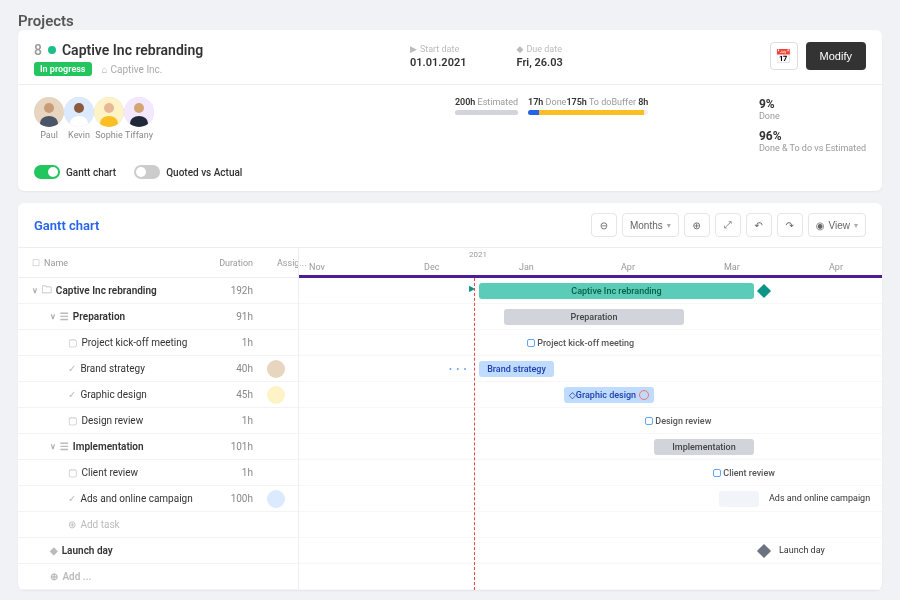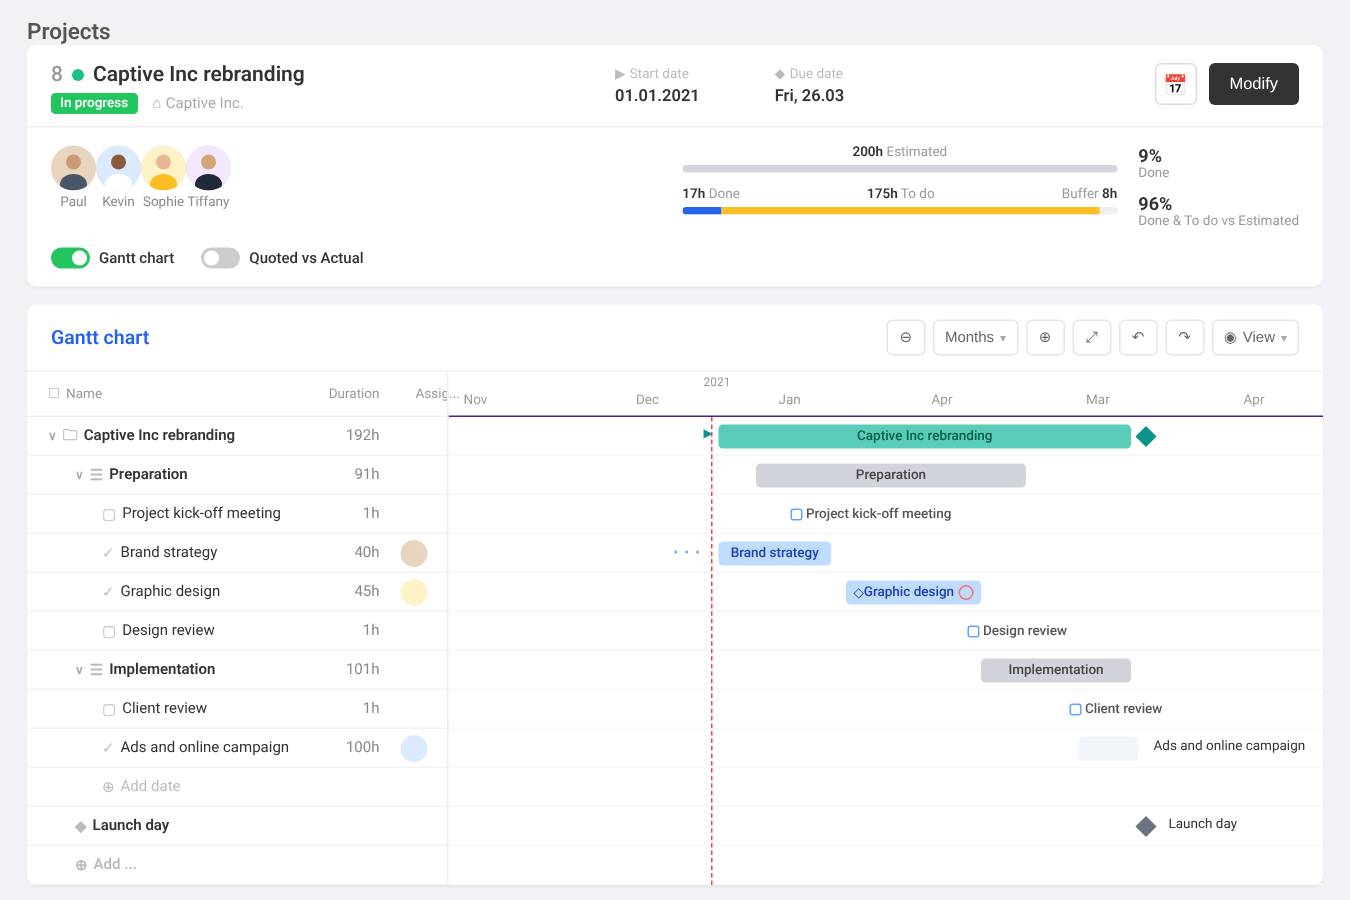--- a/index.html
+++ b/index.html
@@ -25,21 +25,21 @@
 .btn-icon { width: 28px; height: 28px; border: 1px solid #ddd; border-radius: 4px; background: #fff; display: flex; align-items: center; justify-content: center; cursor: pointer; color: #666; }
 .btn-dark { background: #333; color: #fff; border: none; padding: 6px 14px; border-radius: 4px; font-size: 11px; font-weight: 500; cursor: pointer; }
 
 .peoplebar { padding: 12px 16px; display: flex; justify-content: space-between; align-items: flex-start; }
 .people { display: flex; }
 .person { display: flex; flex-direction: column; align-items: center; gap: 3px; }
 .avatar { width: 30px; height: 30px; border-radius: 50%; background: #ddd; overflow: hidden; display: flex; align-items: center; justify-content: center; }
 .avatar svg { width: 100%; height: 100%; }
 .person-name { font-size: 9px; color: #888; }
 .stats { display: flex; gap: 14px; align-items: flex-start; }
-.stat-bars { display: flex; flex-direction: column; gap: 10px; width: 290px; }
+.stat-bars { display: flex; flex-direction: row; gap: 10px; width: 290px; }
 .bar-wrap { display: flex; flex-direction: column; gap: 3px; }
 .bar-labels { display: flex; justify-content: space-between; font-size: 9px; color: #999; }
 .bar-labels .strong { color: #333; font-weight: 600; }
 .bar-bg { height: 5px; background: #eee; border-radius: 3px; position: relative; overflow: hidden; }
 .bar-seg { position: absolute; height: 100%; top: 0; }
 .stat-pct { display: flex; flex-direction: column; gap: 8px; font-size: 9px; color: #999; }
 .stat-pct .strong { font-weight: 700; font-size: 12px; color: #333; display: block; }
 
 .toggles { display: flex; gap: 18px; padding: 0 16px 12px; align-items: center; }
 .toggle { display: flex; align-items: center; gap: 6px; font-size: 10px; font-weight: 500; }
@@ -70,21 +70,21 @@
 .gl-row .dur { width: 50px; text-align: right; color: #888; }
 .gl-row .ass { width: 45px; display: flex; justify-content: center; }
 .mini-av { width: 18px; height: 18px; border-radius: 50%; background: #eee; }
 .indent-0 { padding-left: 14px; font-weight: 600; }
 .indent-1 { padding-left: 32px; font-weight: 600; }
 .indent-2 { padding-left: 50px; }
 .chev { color: #aaa; font-size: 8px; }
 .taskicon { color: #bbb; font-size: 10px; }
 .add-text { color: #bbb; }
 
-.tl-head { height: 30px; border-bottom: 1px solid #4c1d95; position: relative; font-size: 9px; color: #999; }
+.tl-head { height: 30px; border-bottom: 3px solid #4c1d95; position: relative; font-size: 9px; color: #999; }
 .tl-year { position: absolute; top: 2px; font-size: 8px; }
 .tl-month { position: absolute; top: 14px; }
 .tl-rows { position: relative; }
 .tl-row { height: 26px; border-bottom: 1px solid #f7f7f7; position: relative; }
 .bar { position: absolute; height: 16px; top: 5px; border-radius: 3px; display: flex; align-items: center; justify-content: center; font-size: 9px; font-weight: 500; white-space: nowrap; }
 .bar.l-just { justify-content: flex-start; padding-left: 6px; }
 .bar-summary { background: #5bccb8; color: #065f46; }
 .bar-group { background: #d1d5db; color: #444; }
 .bar-task { background: #bfdbfe; color: #1e40af; }
 .bar-light { background: #f1f5f9; color: #555; }
@@ -353,21 +353,21 @@
               <span>Ads and online campaign</span>
             </span>
             <span class="dur">100h</span>
             <span class="ass">
               <span class="mini-av" style="background:#dbeafe;"></span>
             </span>
           </div>
         <div class="gl-row">
             <span class="name indent-2 add-text">
               <span class="taskicon">⊕</span>
-              <span>Add date</span>
+              <span>Add task</span>
             </span>
             <span class="dur"></span>
             <span class="ass"></span>
           </div>
         <div class="gl-row">
             <span class="name indent-1">
               <span class="taskicon">◆</span>
               <span>Launch day</span>
             </span>
             <span class="dur"></span>

